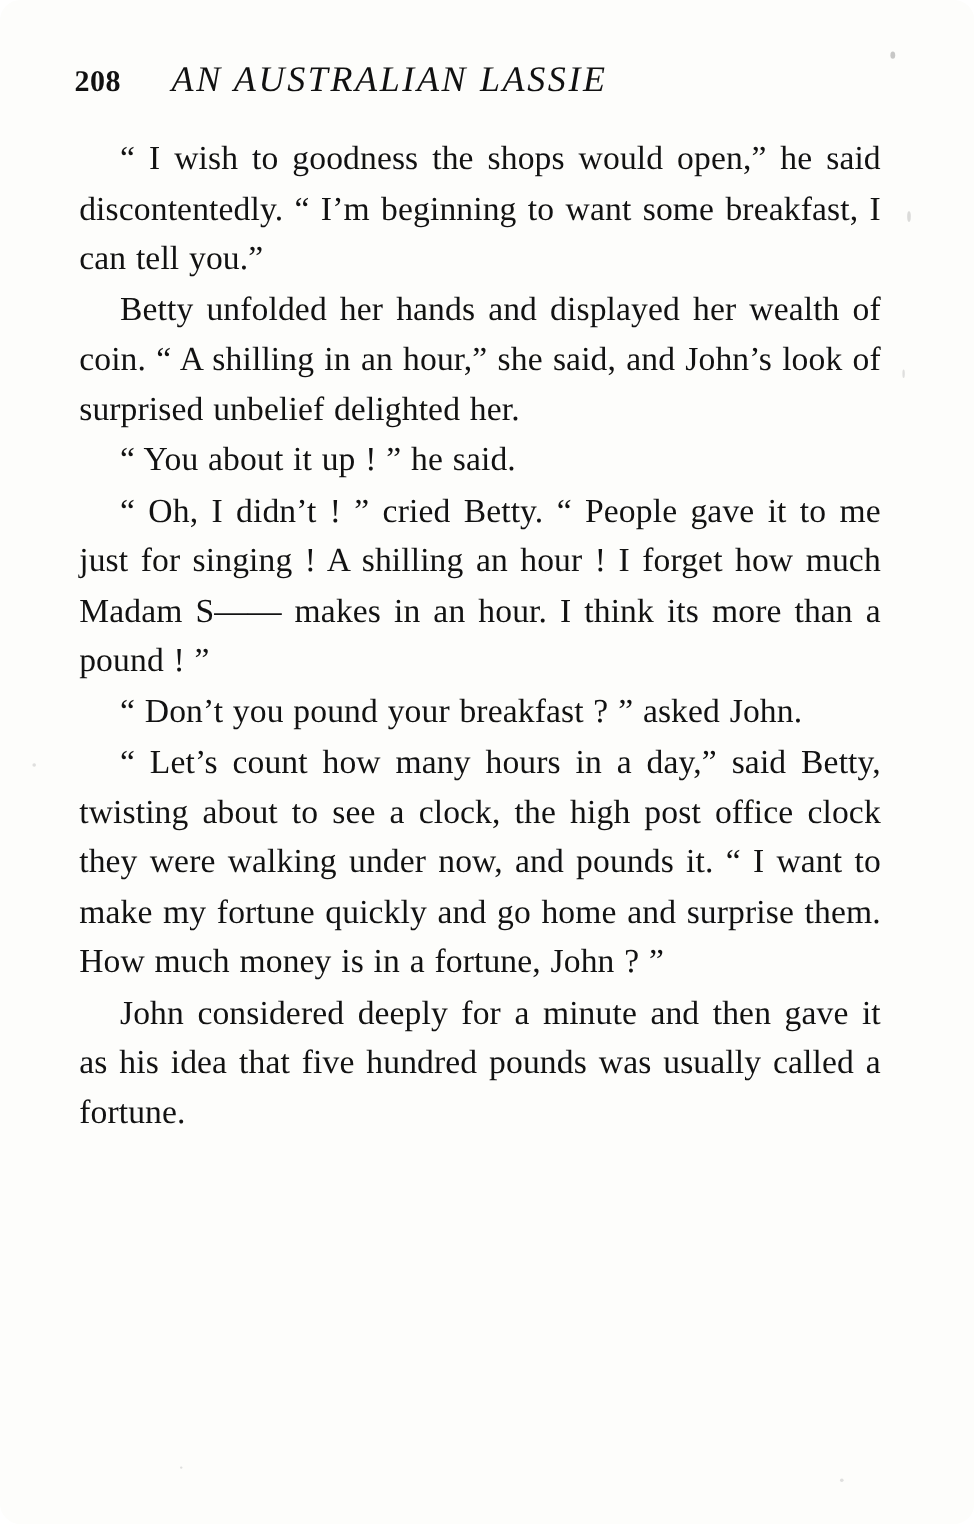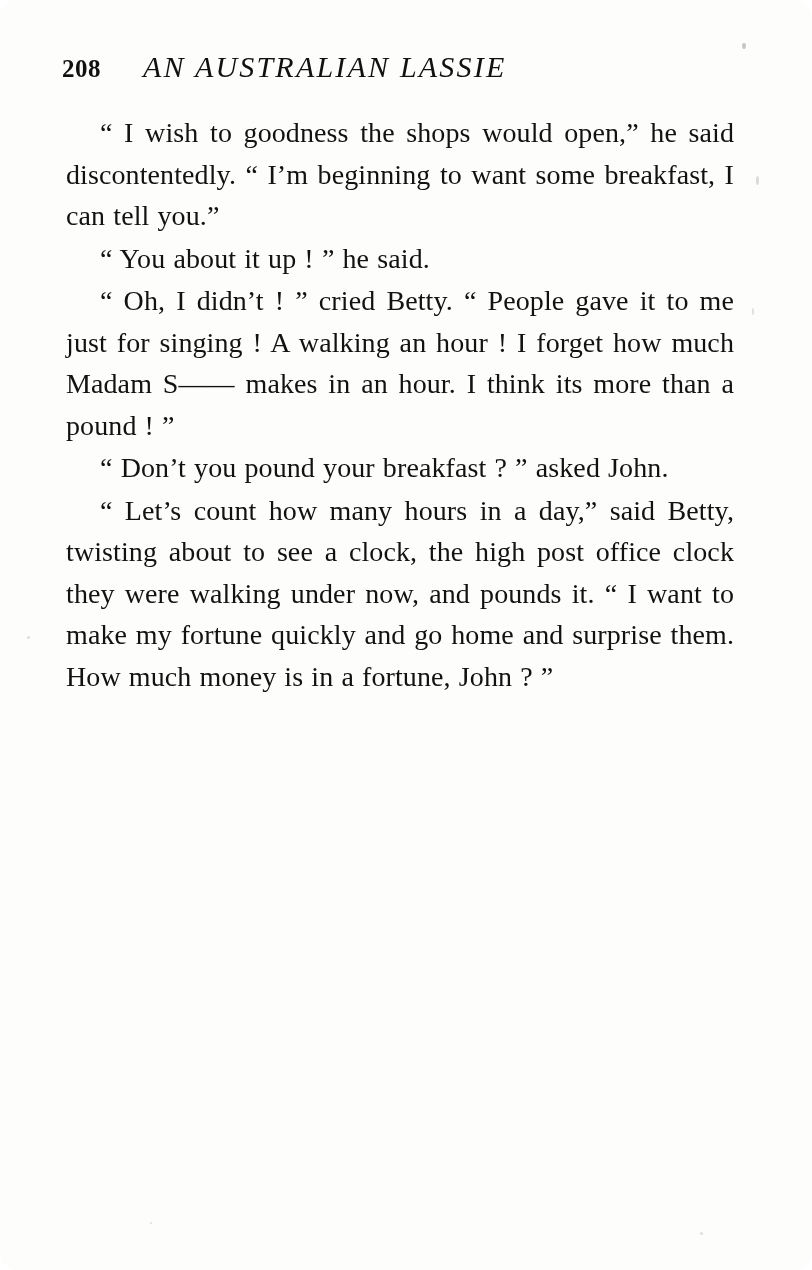--- a/index.html
+++ b/index.html
@@ -81,24 +81,26 @@
 
 <div class="page">
 
   <div class="page-header">
     <span class="folio">208</span>
     <span class="running-title">AN AUSTRALIAN LASSIE</span>
   </div>
 
   <div class="body-text">
     <p>“ I wish to goodness the shops would open,” he said discontentedly.  “ I’m beginning to want some breakfast, I can tell you.”</p>
+    <p>Betty unfolded her hands and displayed her wealth of coin.  “ A shilling in an hour,” she said, and John’s look of surprised unbelief delighted her.</p>
     <p>“ You about it up ! ” he said.</p>
-    <p>“ Oh, I didn’t ! ” cried Betty.  “ People gave it to me just for singing !  A walking an hour !  I forget how much Madam S—— makes in an hour.  I think its more than a pound ! ”</p>
+    <p>“ Oh, I didn’t ! ” cried Betty.  “ People gave it to me just for singing !  A shilling an hour !  I forget how much Madam S—— makes in an hour.  I think its more than a pound ! ”</p>
     <p>“ Don’t you pound your breakfast ? ” asked John.</p>
     <p>“ Let’s count how many hours in a day,” said Betty, twisting about to see a clock, the high post office clock they were walking under now, and pounds it.  “ I want to make my fortune quickly and go home and surprise them.  How much money is in a fortune, John ? ”</p>
+    <p>John considered deeply for a minute and then gave it as his idea that five hundred pounds was usually called a fortune.</p>
   </div>
 
   <span class="speck" style="left:742px; top:43px; width:4px; height:6px;"></span>
   <span class="speck" style="left:756px; top:176px; width:3px; height:9px; opacity:.35;"></span>
   <span class="speck" style="left:752px; top:308px; width:2px; height:7px; opacity:.3;"></span>
   <span class="speck" style="left:27px; top:636px; width:3px; height:3px; opacity:.3;"></span>
   <span class="speck" style="left:700px; top:1232px; width:3px; height:3px; opacity:.3;"></span>
   <span class="speck" style="left:150px; top:1222px; width:2px; height:2px; opacity:.3;"></span>
 
 </div>

